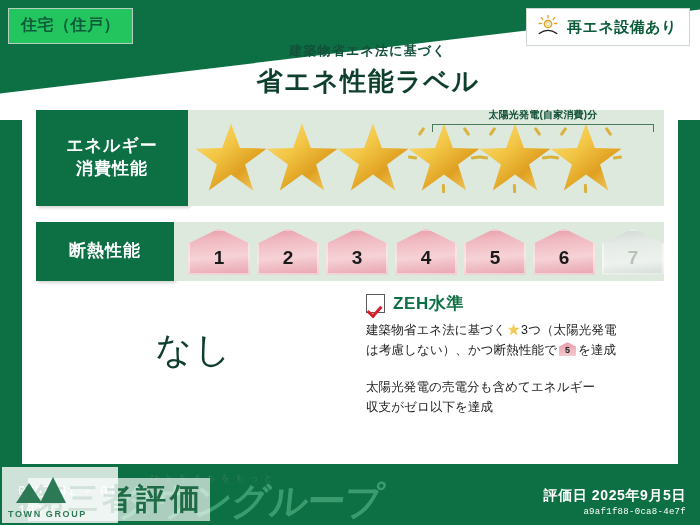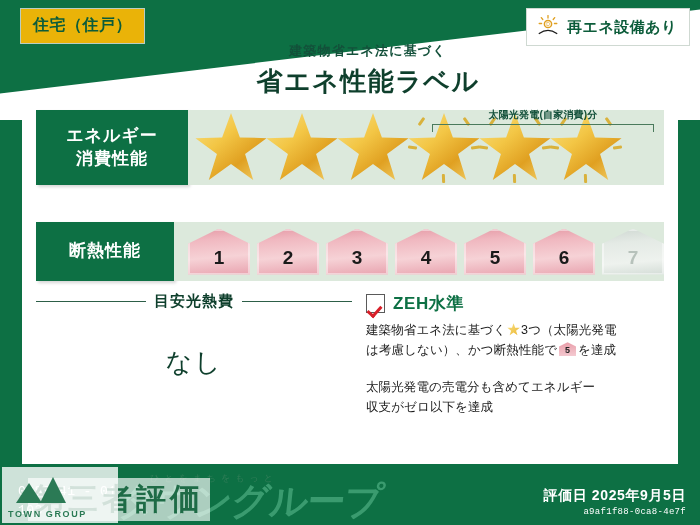--- a/index.html
+++ b/index.html
@@ -36,23 +36,23 @@
     left: 22px; top: 88px;
     width: 656px; height: 26px;
     background: #ffffff;
     clip-path: polygon(0 100%, 50% 0, 100% 100%);
     z-index: 2;
   }
 
   
   .type-tag {
     position: absolute;
-    left: 20px; top: 8px;
+    left: 8px; top: 8px;
     padding: 6px 12px 7px 12px;
-    background: #eab308;
+    background: #22c55e;
     border: 1px solid #b9cdc2;
     color: #0c5c3a;
     font-size: 16px;
     font-weight: bold;
     letter-spacing: 0.5px;
     z-index: 6;
   }
 
   
   .re-badge {
@@ -117,21 +117,21 @@
     letter-spacing: 1px;
     box-shadow: 2px 2px 3px rgba(0,0,0,0.17);
   }
   .row-body {
     flex: 1;
     background: #dce9dc;
     position: relative;
   }
 
   
-  #row-energy { left: 36px; top: 110px; width: 628px; height: 75px; }
+  #row-energy { left: 36px; top: 110px; width: 628px; height: 96px; }
   .stars-wrap {
     height: 100%;
     display: flex;
     align-items: center;
     padding-left: 6px;
   }
   .star {
     width: 74px; height: 72px;
     position: relative;
     flex: 0 0 auto;
@@ -242,21 +242,21 @@
   .cost-head-text {
     font-size: 15px;
     font-weight: bold;
     color: #0e3f2c;
     letter-spacing: 1px;
     white-space: nowrap;
   }
   .cost-value {
     margin-top: 34px;
     text-align: center;
-    font-size: 26px;
+    font-size: 36px;
     color: #0e3f2c;
     letter-spacing: 2px;
   }
 
   .zeh-panel {
     flex: 1;
     padding-left: 14px;
     padding-top: 2px;
   }
   .zeh-block + .zeh-block { margin-top: 16px; }
@@ -557,25 +557,20 @@
             <div class="house-shape"></div>
             <div class="house-num">7</div>
           </div>
         </div>
     </div>
   </div>
 
   <div class="lower">
 
     <div class="cost-panel">
-      <div class="cost-head">
-        <span class="rule"></span>
-        <span class="cost-head-text">目安光熱費</span>
-        <span class="rule"></span>
-      </div>
       <div class="cost-value">なし</div>
     </div>
 
     <div class="zeh-panel">
 
       <div class="zeh-block">
         <div class="zeh-title-line">
           <span class="checkbox"></span>
           <span class="zeh-title">ZEH水準</span>
         </div>

